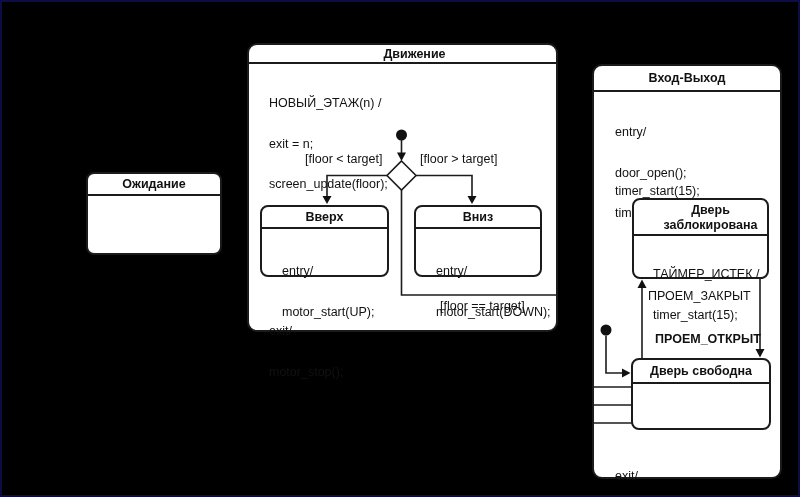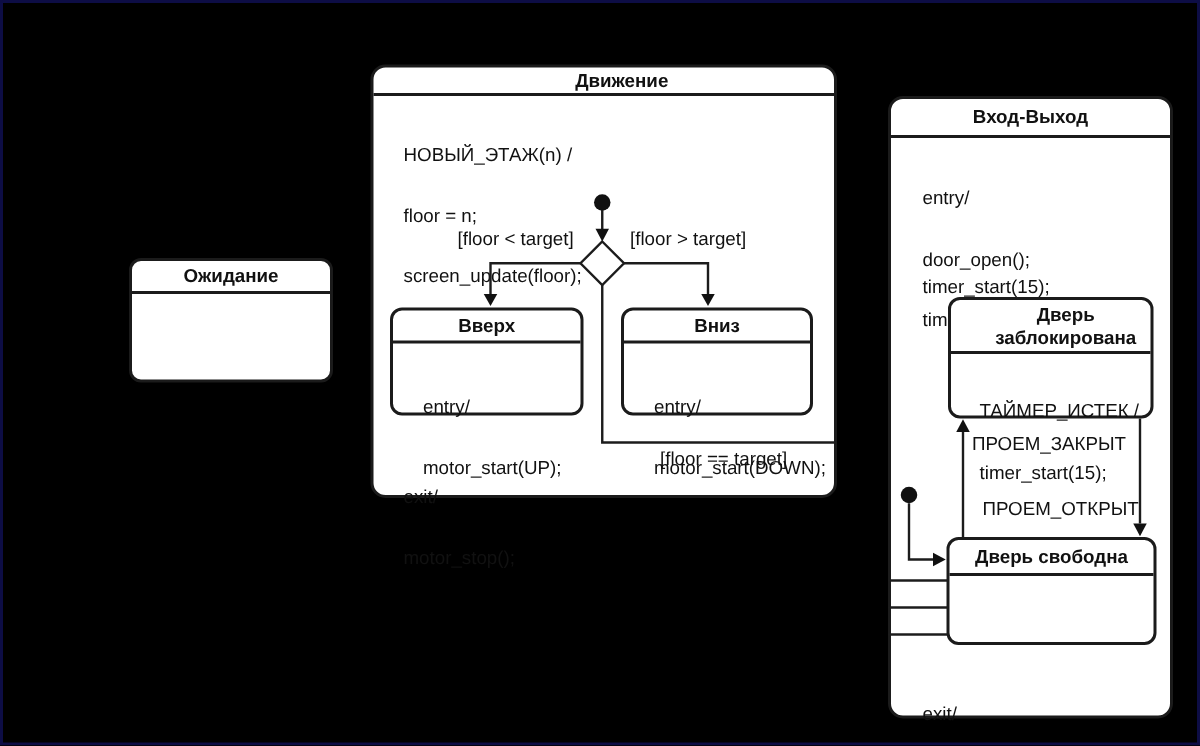--- a/index.html
+++ b/index.html
@@ -53,36 +53,36 @@
   #ee-entry   { left:7px; top:33px; }
   #ee-button  { left:7px; top:92px; }
   #ee-exit    { left:7px; top:377px; }
   #dl-body    { left:5px; top:41px; }
 
   
   #guard-up     { left:303px; top:151px; }
   #guard-down   { left:418px; top:151px; }
   #guard-done   { left:438px; top:298px; }
   #evt-closed   { left:646px; top:288px; }
-  #evt-opened   { left:653px; top:331px; }
+  #evt-opened   { left:653px; top:331px;font-weight:bold; }
 </style>
 </head>
 <body>
 
 <div class="screen">
 
   <div class="state round-sm" id="st-waiting">
     <div class="state-title">Ожидание</div>
   </div>
 
   <div class="state round-lg" id="st-movement">
     <div class="state-title">Движение</div>
     <div class="txt" id="mv-trigger">
       <div>НОВЫЙ_ЭТАЖ(n) /</div>
-      <div>floor = n;</div>
+      <div>exit = n;</div>
       <div>screen_update(floor);</div>
     </div>
     <div class="txt" id="mv-exit">
       <div>exit/</div>
       <div>motor_stop();</div>
     </div>
   </div>
 
   <div class="state round-sm" id="st-up">
     <div class="state-title">Вверх</div>

